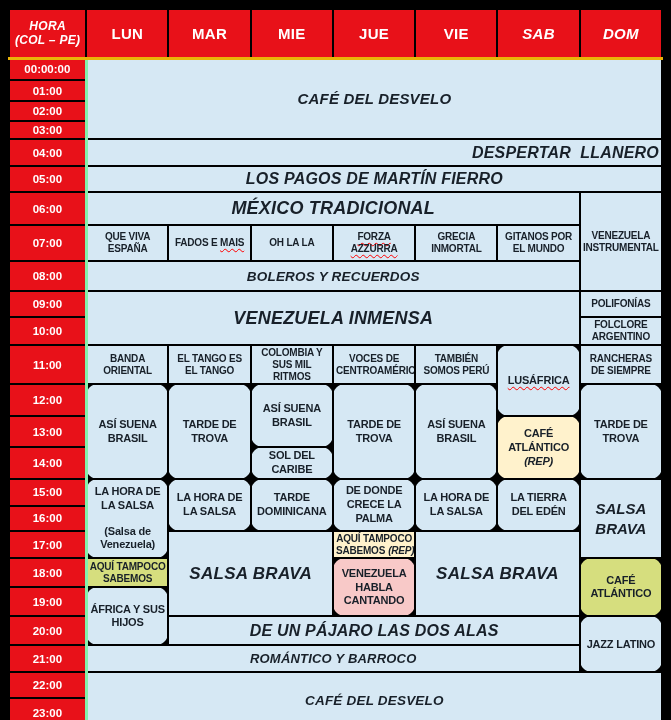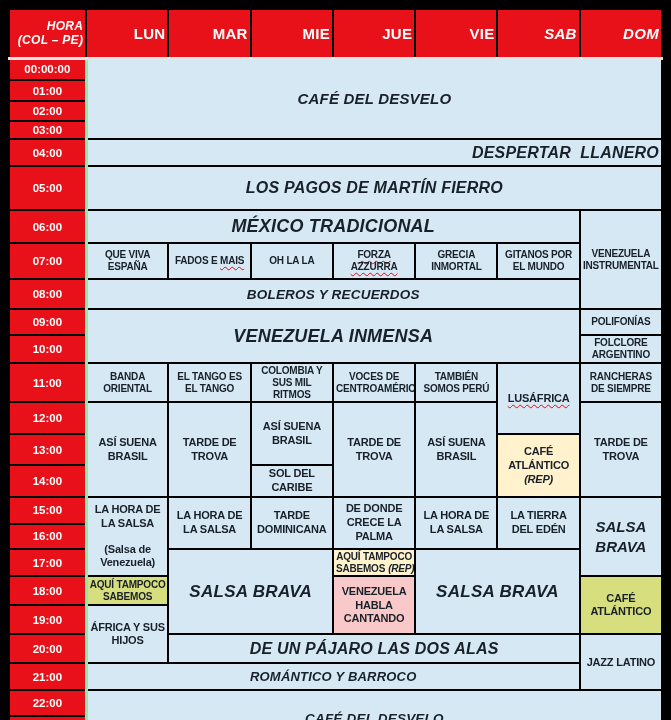--- a/index.html
+++ b/index.html
@@ -2,32 +2,32 @@
 <html style="--red: #E81119; --blue: #D6E8F4; --cream: #FFF2CC; --green: #D6DE7E; --pink: #F8C9C8; --ink: #182029; --wavy: #FF0000;"><head>
 <meta charset="utf-8">
 <style>
   html,body{margin:0;padding:0;background:#000;}
   .screen{position:relative;width:671px;height:720px;box-sizing:border-box;background:#000;padding:8px;
           font-family:"Liberation Sans",sans-serif;}
   table{border-collapse:collapse;table-layout:fixed;width:655px;}
   col.c-time{width:77px;}
   col.c-day{width:82px;}
   th,td{border:2px solid #000;padding:1px 2px;text-align:center;vertical-align:middle;overflow:hidden;}
-  tr.hdr th{border-bottom:3px solid #e5e5e5;text-align:right;}
+  tr.hdr th{border-bottom:3px solid #eab308;}
   th{background:var(--red,#E81119);color:#fff;font-weight:bold;font-size:15px;letter-spacing:.3px;}
   th.ital{font-style:italic;}
   .hora-l1,.hora-l2{font-style:italic;font-size:12px;line-height:1.2;}
   td.t{background:var(--red,#E81119);color:#fff;font-weight:bold;font-size:11.5px;border-right:3px solid #86efac;}
   td.p{background:var(--blue,#D6E8F4);color:var(--ink,#182029);font-weight:bold;}
   td.cream{background:var(--cream,#FFF2CC);}
   td.green{background:var(--green,#D6DE7E);}
   td.pink{background:var(--pink,#F8C9C8);}
   .banner{font-style:italic;font-size:15px;letter-spacing:.2px;}
   .cell{font-size:10px;line-height:1.18;letter-spacing:-.2px;}
-  .cellmd{font-size:11px;line-height:1.25;letter-spacing:-.2px;}
+  .cellmd{font-size:11px;line-height:1.25;letter-spacing:-.2px;border-radius:12px;}
   .sbBig{font-style:italic;font-size:17px;letter-spacing:.3px;}
   .sbMd{font-style:italic;font-size:15px;line-height:1.3;}
   .wavy{text-decoration:underline wavy var(--wavy,#FF0000);text-decoration-thickness:1px;text-underline-offset:2px;}
   .sub{display:block;margin-top:12px;}
   .subline{font-style:italic;display:block;}
   .subin{font-style:italic;margin-left:3px;}
   .pre{white-space:pre-wrap;text-align:right;}
 </style>
 </head>
 <body>
@@ -70,21 +70,21 @@
           <td class="t">02:00</td>
         </tr>
 <tr style="height:18px">
           <td class="t">03:00</td>
         </tr>
 
 <tr style="height:27px">
   <td class="t">04:00</td>
   <td class="p banner pre" colspan="7" style="font-size:16px">DESPERTAR  LLANERO</td>
 </tr>
-<tr style="height:44px">
+<tr style="height:26px">
   <td class="t">05:00</td>
   <td class="p banner" colspan="7" style="font-size:16px">LOS PAGOS DE MARTÍN FIERRO</td>
 </tr>
 
 <tr style="height:33px">
   <td class="t">06:00</td>
   <td class="p banner" colspan="6" style="font-size:18px">MÉXICO TRADICIONAL</td>
   <td class="p cell" rowspan="3">VENEZUELA INSTRUMENTAL</td>
 </tr>
 <tr style="height:36px">

